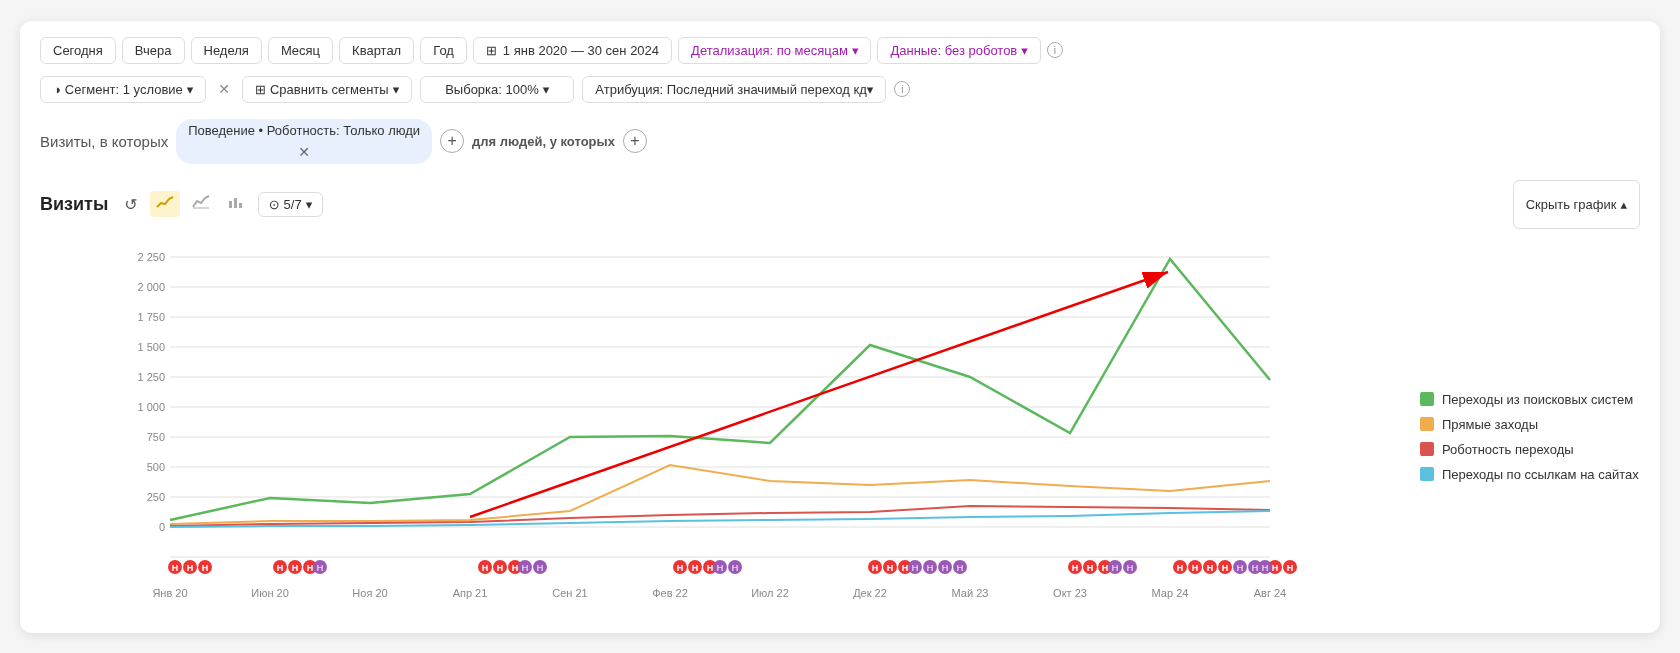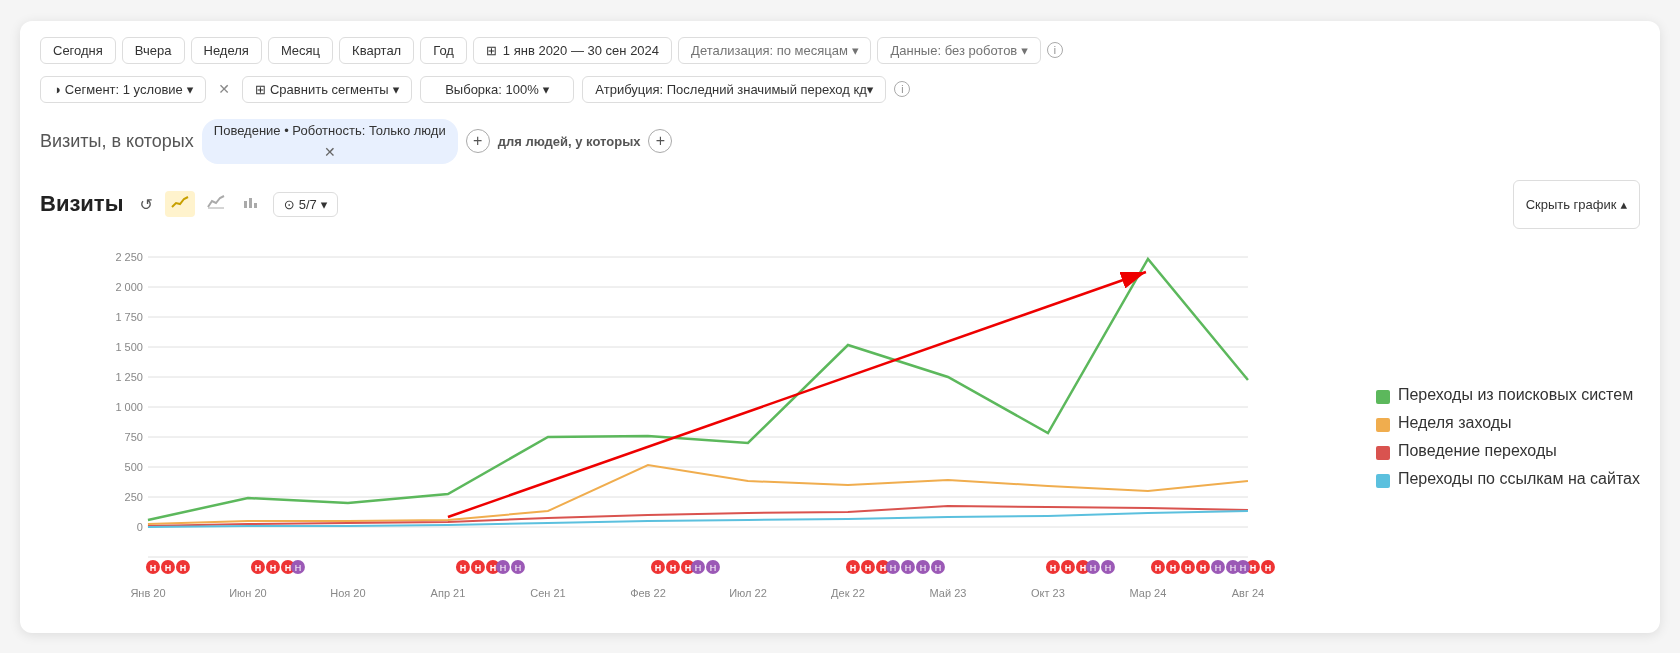--- a/index.html
+++ b/index.html
@@ -48,21 +48,21 @@
       align-items: center;
       gap: 6px;
     }
     .detail-btn {
       border: 1px solid #ddd;
       background: #fff;
       border-radius: 6px;
       padding: 5px 12px;
       font-size: 13px;
       cursor: pointer;
-      color: #737373;
+      color: #a21caf;
       display: flex;
       align-items: center;
       gap: 4px;
     }
     .info-icon {
       width: 16px;
       height: 16px;
       border-radius: 50%;
       border: 1px solid #aaa;
       display: inline-flex;
@@ -134,21 +134,21 @@
       align-items: center;
     }
     .filter-row {
       display: flex;
       align-items: center;
       gap: 8px;
       margin-bottom: 16px;
       flex-wrap: wrap;
     }
     .filter-label {
-      font-size: 18px;
+      font-size: 15px;
       color: #555;
     }
     .filter-tag {
       background: #e8f0fe;
       border-radius: 16px;
       padding: 4px 12px;
       font-size: 13px;
       color: #333;
       display: flex;
       align-items: center;
@@ -183,21 +183,21 @@
       align-items: center;
       justify-content: space-between;
       margin-bottom: 8px;
     }
     .chart-title-row {
       display: flex;
       align-items: center;
       gap: 10px;
     }
     .chart-title {
-      font-size: 22px;
+      font-size: 18px;
       font-weight: bold;
       color: #222;
       text-align: center;
     }
     .chart-tools {
       display: flex;
       align-items: center;
       gap: 6px;
     }
     .tool-btn {
@@ -248,23 +248,23 @@
     .chart-legend {
       display: flex;
       flex-direction: column;
       justify-content: center;
       gap: 10px;
       min-width: 220px;
       padding-top: 20px;
     }
     .legend-item {
       display: flex;
-      align-items: flex-end;
+      align-items: flex-start;
       gap: 8px;
-      font-size: 16px;
+      font-size: 13px;
       color: #333;
     }
     .legend-color {
       width: 14px;
       height: 14px;
       border-radius: 2px;
     }
     svg.chart-svg {
       width: 100%;
       height: 380px;
@@ -576,25 +576,25 @@
       </svg>
     </div>
 
     <div class="chart-legend">
       <div class="legend-item">
         <span class="legend-color" style="background:#5cb85c; border-radius: 2px;"></span>
         <span>Переходы из поисковых систем</span>
       </div>
       <div class="legend-item">
         <span class="legend-color" style="background:#f0ad4e;"></span>
-        <span>Неделя заходы</span>
+        <span>Прямые заходы</span>
       </div>
       <div class="legend-item">
         <span class="legend-color" style="background:#d9534f;"></span>
-        <span>Поведение переходы</span>
+        <span>Роботность переходы</span>
       </div>
       <div class="legend-item">
         <span class="legend-color" style="background:#5bc0de;"></span>
         <span>Переходы по ссылкам на сайтах</span>
       </div>
     </div>
   </div>
 </div>
 
 </body></html>

